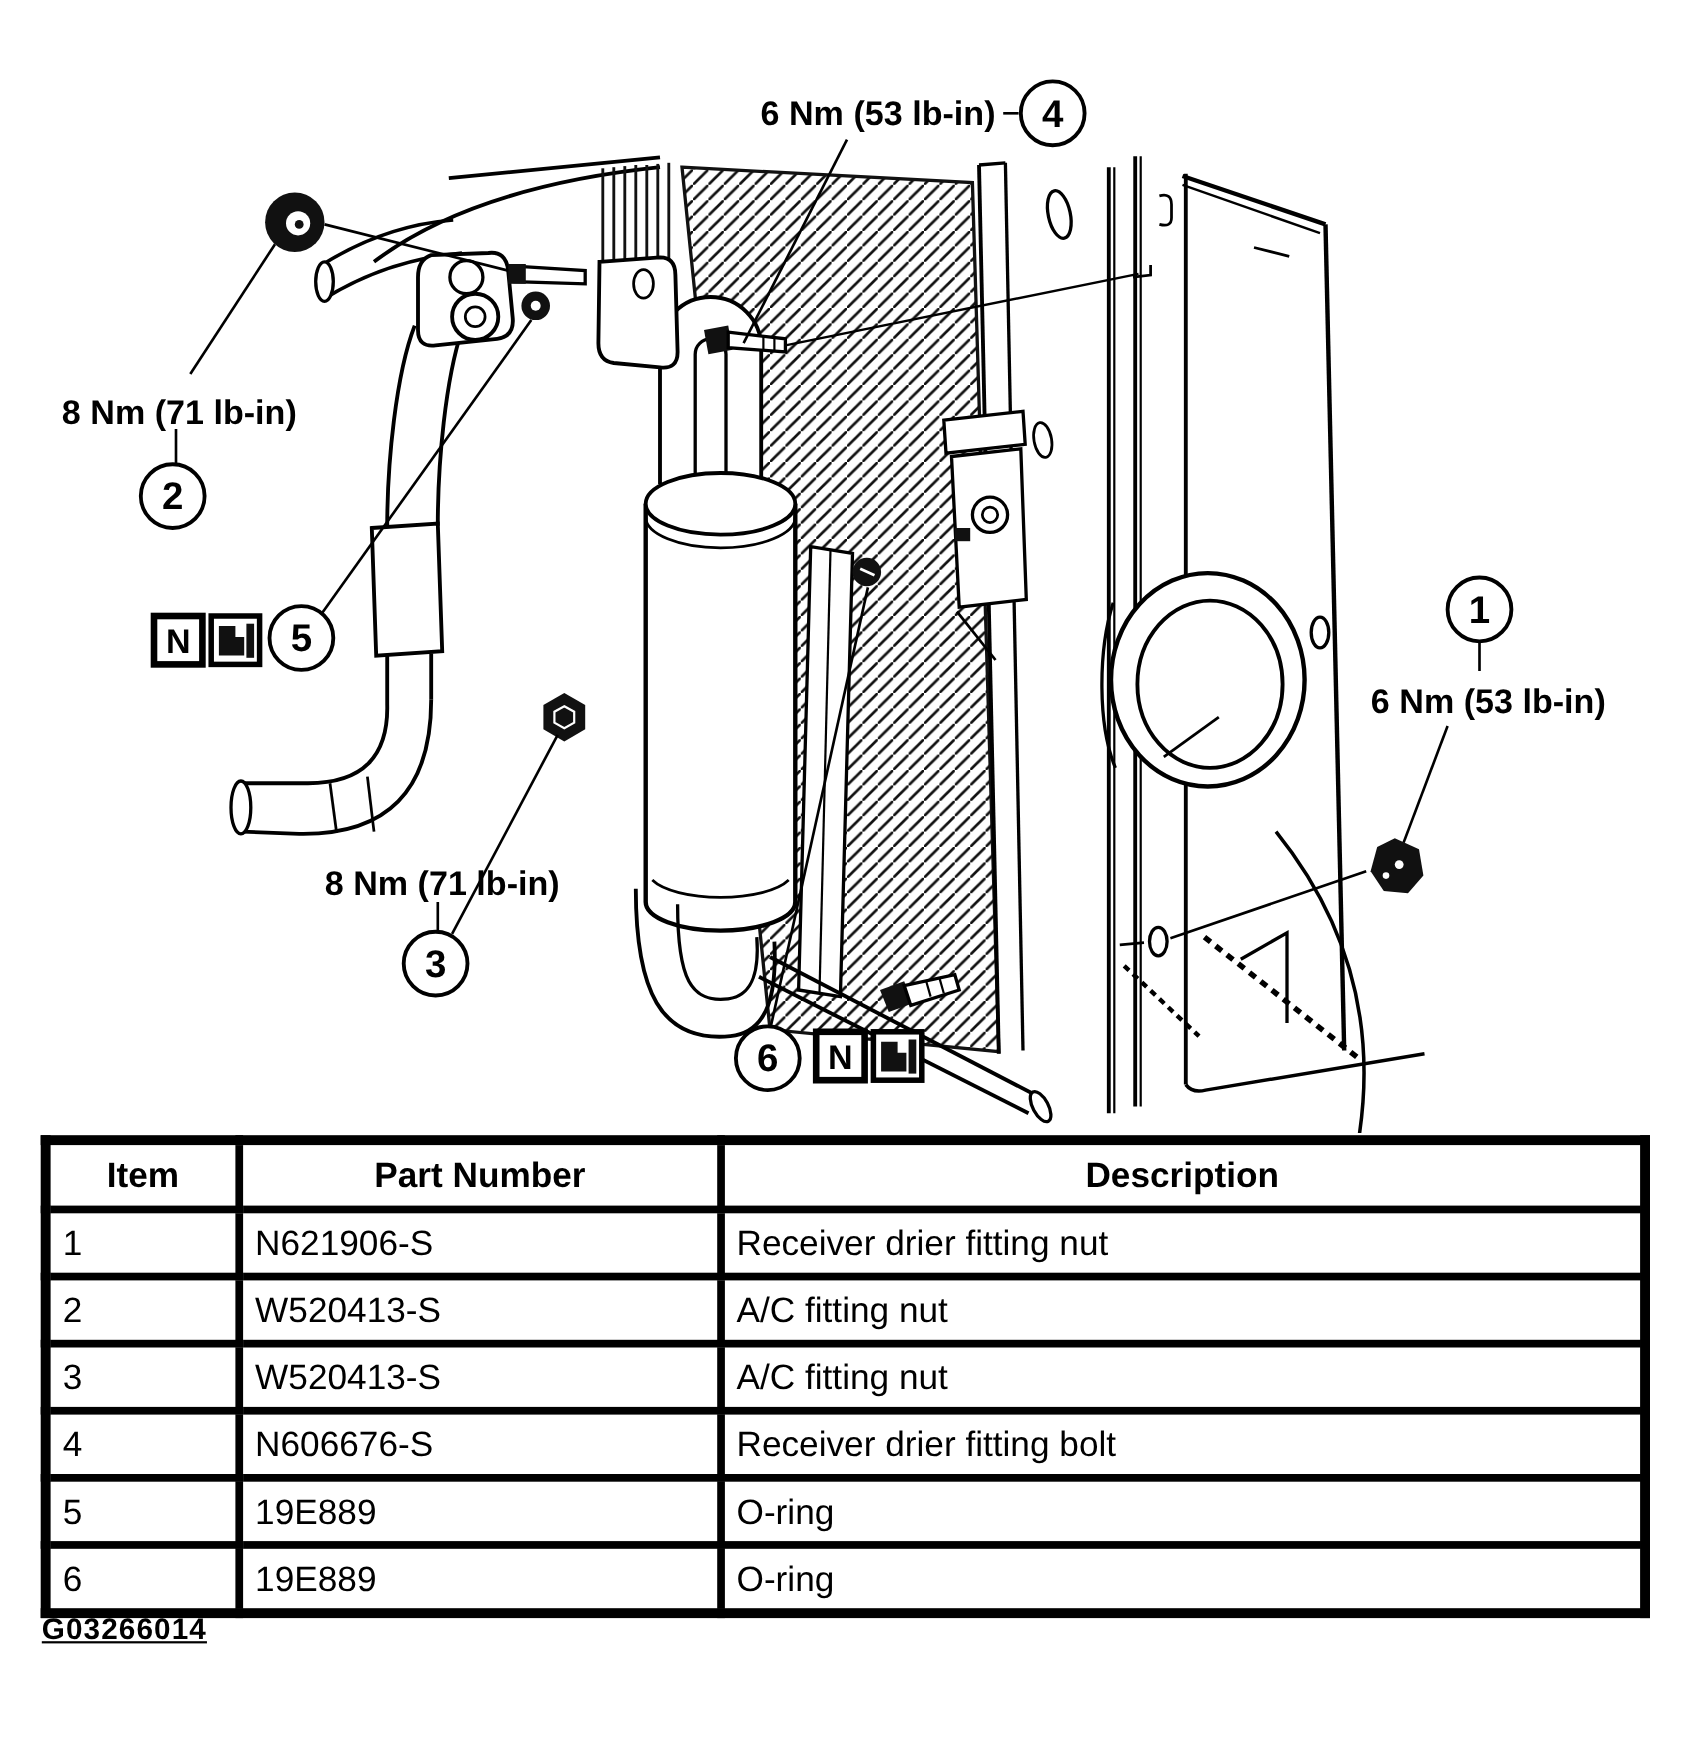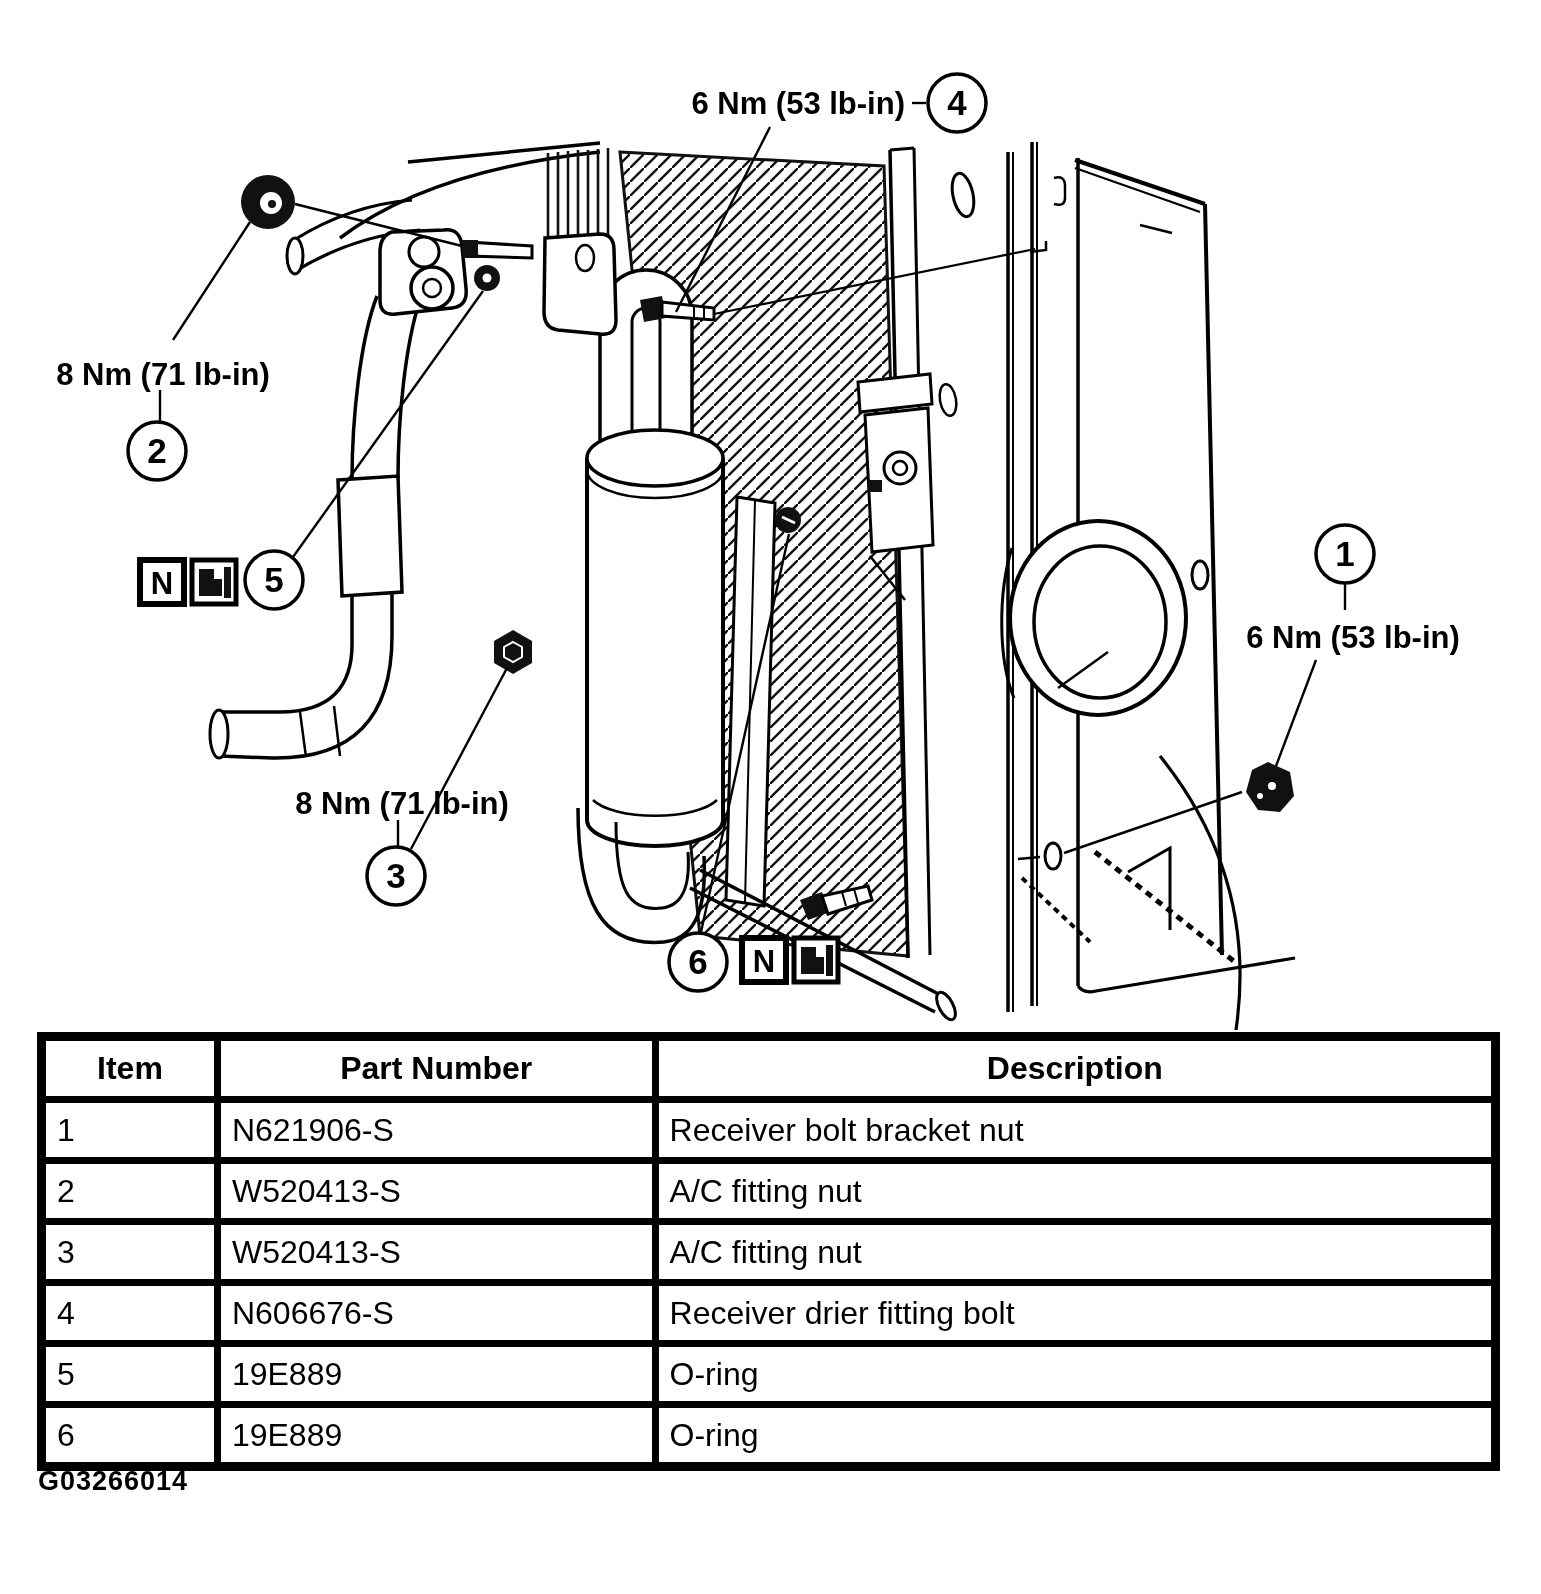--- a/index.html
+++ b/index.html
@@ -8,21 +8,21 @@
   svg text{font-family:"Liberation Sans",sans-serif;}
   .torque{font-size:31px;font-weight:bold;fill:#000;}
   .callout-num{font-size:35px;font-weight:bold;fill:#000;}
   .nletter{font-size:31px;font-weight:bold;fill:#000;}
   #parts-table-wrap{position:absolute;left:37px;top:1032px;width:1463px;}
   table.parts{width:100%;border-collapse:collapse;table-layout:fixed;border:9px solid #000;}
   table.parts th, table.parts td{border:7px solid #000;font-size:32px;background:#fff;overflow:hidden;white-space:nowrap;}
   table.parts th{font-weight:bold;text-align:center;height:55px;padding:0 4px;}
   table.parts td{font-weight:normal;text-align:left;height:54px;padding:0 0 0 11px;}
   col.c-item{width:12.1%;} col.c-part{width:30.1%;} col.c-desc{width:57.8%;}
-  #figure-code{position:absolute;left:38px;top:1466px;font-size:27px;font-weight:bold;letter-spacing:1px;}
+  #figure-code{position:absolute;left:38px;top:1466px;font-size:27px;font-weight:bold;letter-spacing:1px;text-decoration:underline;}
 </style>
 </head>
 <body>
 
 <svg id="diagram" viewBox="0 0 1541 1030" xmlns="http://www.w3.org/2000/svg">
   <defs>
     <pattern id="hatch" width="14" height="14" patternUnits="userSpaceOnUse">
       <path d="M0,14 L14,0" stroke="#111" stroke-width="2.4"></path>
     </pattern>
   </defs>
@@ -257,21 +257,21 @@
       <tr>
         <th>Item</th>
         <th>Part Number</th>
         <th>Description</th>
       </tr>
     </thead>
     <tbody>
       <tr>
         <td>1</td>
         <td>N621906-S</td>
-        <td>Receiver bolt bracket nut</td>
+        <td>Receiver drier fitting nut</td>
       </tr>
       <tr>
         <td>2</td>
         <td>W520413-S</td>
         <td>A/C fitting nut</td>
       </tr>
       <tr>
         <td>3</td>
         <td>W520413-S</td>
         <td>A/C fitting nut</td>

